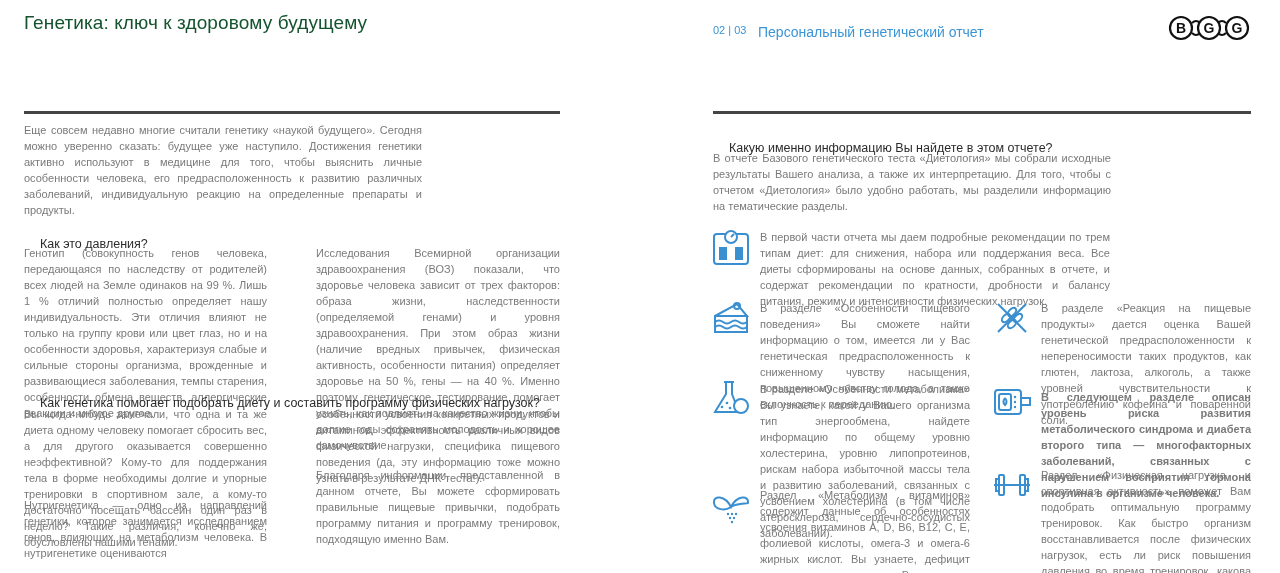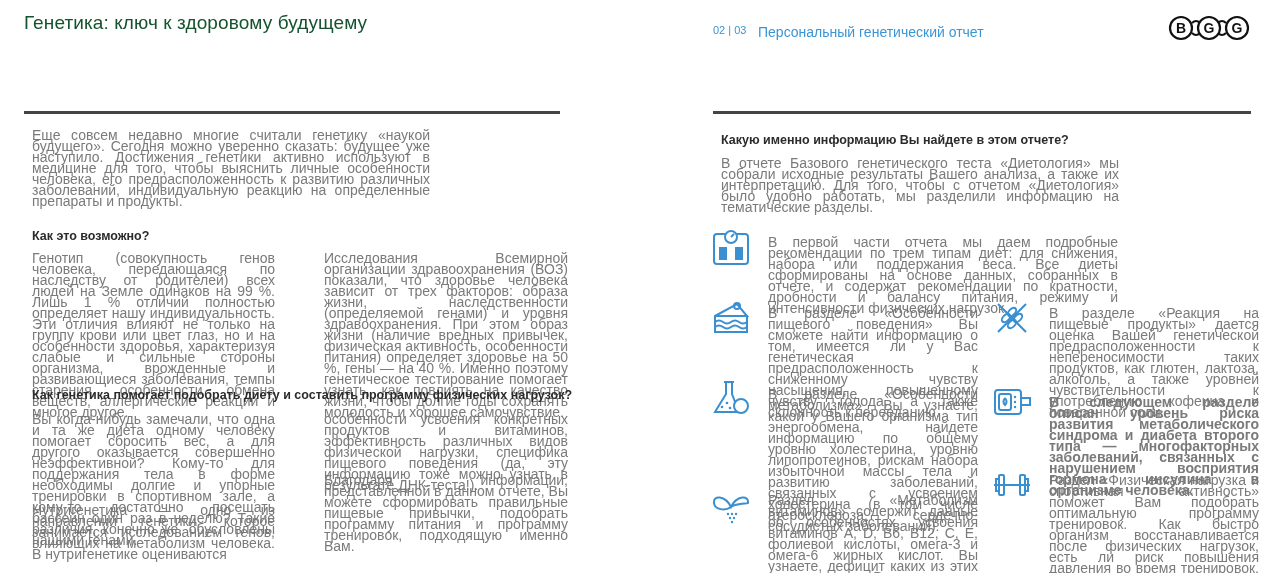--- a/index.html
+++ b/index.html
@@ -1,37 +1,37 @@
 <!DOCTYPE html>
 <html><head>
 <meta charset="utf-8">
 <style>
   html, body { margin:0; padding:0; background:#fff; }
   body { width:1280px; height:573px; position:relative; overflow:hidden;
          font-family:"Liberation Sans", sans-serif; color:#777; }
   .abs { position:absolute; }
   .title { left:24px; top:12px; font-size:19px; color:#14532d; font-weight:400; letter-spacing:0.1px; }
   .rule { height:3px; background:#444; }
-  .p { font-size:14px; line-height:11px; color:#7a7a7a; text-align:justify; margin:8px; }
-  .h2 { font-size:12.5px; font-weight:bold; color:#2b2b2b; margin:8px; }
+  .p { font-size:11px; line-height:16px; color:#7a7a7a; text-align:justify; margin:0; }
+  .h2 { font-size:12.5px; font-weight:normal; color:#2b2b2b; margin:16px; }
   .hdr-num { left:713px; top:24px; font-size:11px; color:#3a95d6; }
   .hdr-title { left:758px; top:24px; font-size:14px; color:#3a95d6; }
   .logo { left:1168px; top:14px; width:82px; height:28px; }
   .icon { position:absolute; width:40px; height:40px; }
   .icon svg { width:100%; height:100%; }
   .section-text { position:absolute; }
 </style>
 </head>
 <body>
 
 <div class="abs title">Генетика: ключ к здоровому будущему</div>
 <div class="abs rule" style="left:24px; top:111px; width:536px;"></div>
 <p class="abs p" style="left:24px; top:122px; width:398px;">Еще совсем недавно многие считали генетику «наукой будущего». Сегодня можно уверенно сказать: будущее уже наступило. Достижения генетики активно используют в медицине для того, чтобы выяснить личные особенности человека, его предрасположенность к развитию различных заболеваний, индивидуальную реакцию на определенные препараты и продукты.</p>
 
-<h2 class="abs h2" style="left:24px; top:221px;">Как это возможно?</h2>
+<h2 class="abs h2" style="left:24px; top:221px;">Как это давления?</h2>
 <p class="abs p" style="left:24px; top:245px; width:243px;">Генотип (совокупность генов человека, передающаяся по наследству от родителей) всех людей на Земле одинаков на 99 %. Лишь 1 % отличий полностью определяет нашу индивидуальность. Эти отличия влияют не только на группу крови или цвет глаз, но и на особенности здоровья, характеризуя слабые и сильные стороны организма, врожденные и развивающиеся заболевания, темпы старения, особенности обмена веществ, аллергические реакции и многое другое.</p>
 <p class="abs p" style="left:316px; top:245px; width:244px;">Исследования Всемирной организации здравоохранения (ВОЗ) показали, что здоровье человека зависит от трех факторов: образа жизни, наследственности (определяемой генами) и уровня здравоохранения. При этом образ жизни (наличие вредных привычек, физическая активность, особенности питания) определяет здоровье на 50 %, гены — на 40 %. Именно поэтому генетическое тестирование помогает узнать, как повлиять на качество жизни, чтобы долгие годы сохранять молодость и хорошее самочувствие.</p>
 
 <h2 class="abs h2" style="left:24px; top:380px;">Как генетика помогает подобрать диету и составить программу физических нагрузок?</h2>
 <p class="abs p" style="left:24px; top:406px; width:243px;">Вы когда-нибудь замечали, что одна и та же диета одному человеку помогает сбросить вес, а для другого оказывается совершенно неэффективной? Кому-то для поддержания тела в форме необходимы долгие и упорные тренировки в спортивном зале, а кому-то достаточно посещать бассейн один раз в неделю? Такие различия, конечно же, обусловлены нашими генами.</p>
 <p class="abs p" style="left:24px; top:497px; width:243px;">Нутригенетика — одно из направлений генетики, которое занимается исследованием генов, влияющих на метаболизм человека. В нутригенетике оцениваются</p>
 <p class="abs p" style="left:316px; top:406px; width:244px;">особенности усвоения конкретных продуктов и витаминов, эффективность различных видов физической нагрузки, специфика пищевого поведения (да, эту информацию тоже можно узнать в результате ДНК-теста!).</p>
 <p class="abs p" style="left:316px; top:467px; width:244px;">Благодаря информации, представленной в данном отчете, Вы можете сформировать правильные пищевые привычки, подобрать программу питания и программу тренировок, подходящую именно Вам.</p>
 
 <div class="abs hdr-num">02 | 03</div>

